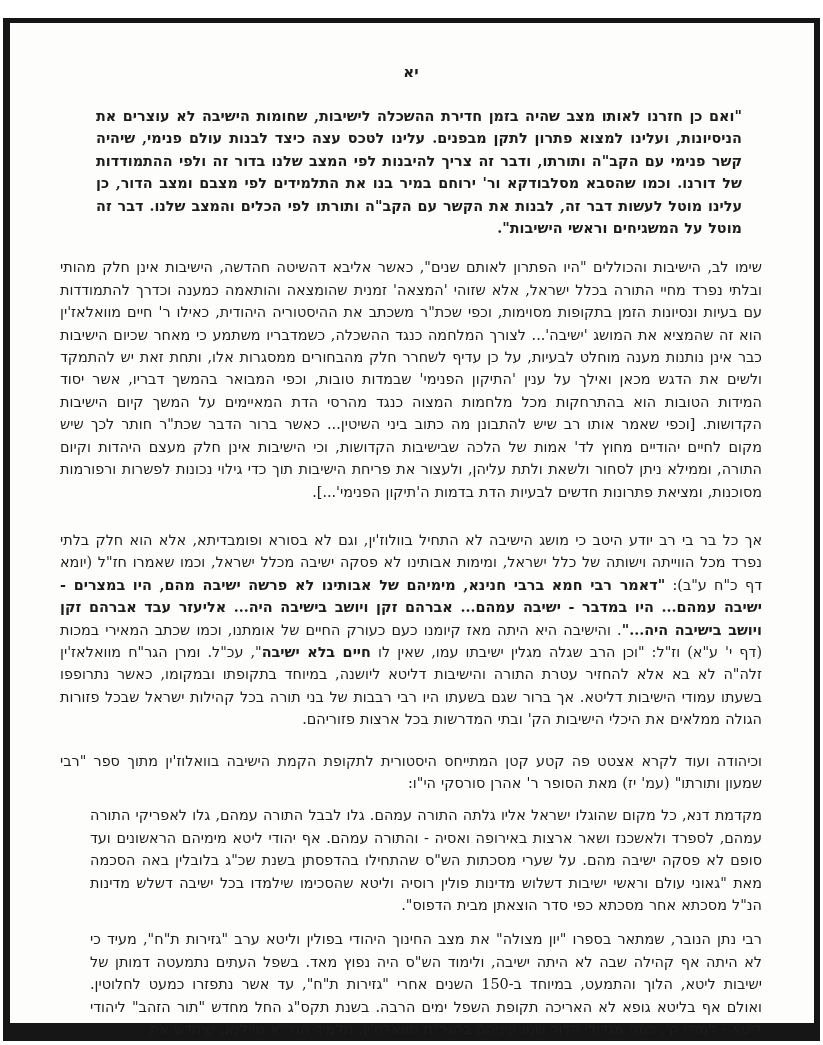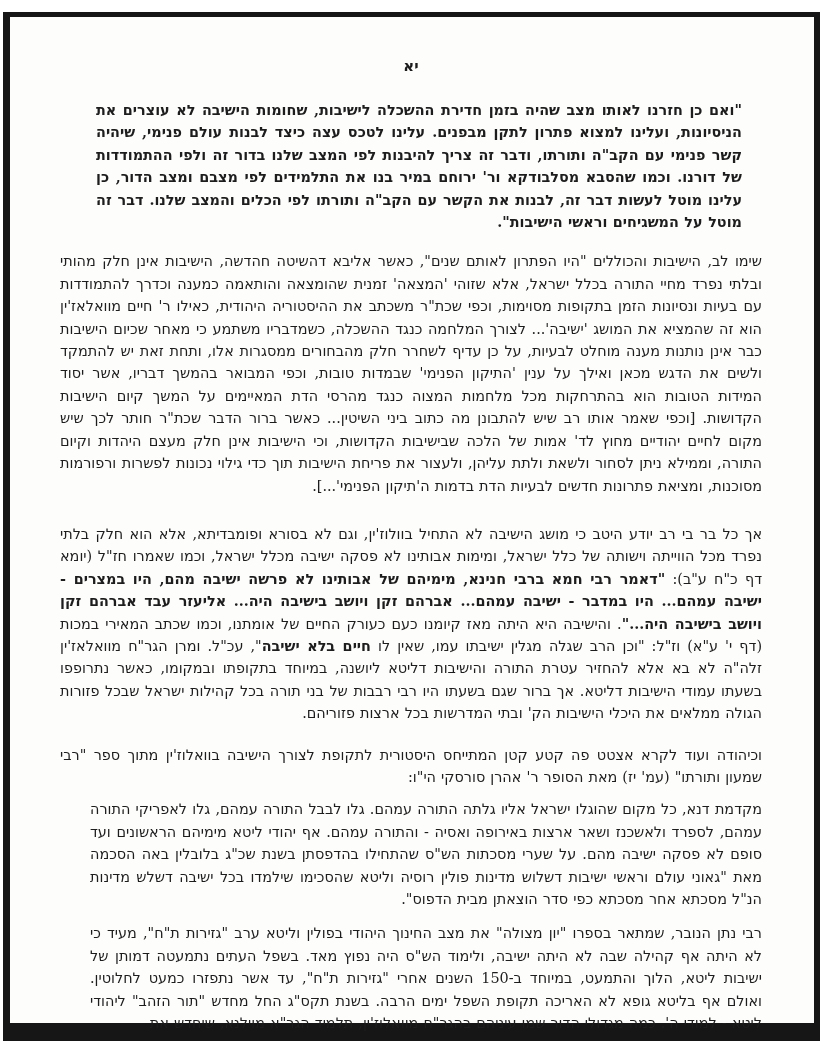--- a/index.html
+++ b/index.html
@@ -5,21 +5,21 @@
   html,body{margin:0;padding:0;}
   body{
     width:823px;height:1045px;
     background:#ffffff;
     font-family:"DejaVu Serif","DejaVu Sans",serif;
     overflow:hidden;
   }
   .scan{
     box-sizing:border-box;
     width:823px;height:1045px;
-    padding:12px 3px 4px 3px;
+    padding:18px 3px 4px 3px;
     background:#ffffff;
   }
   .page{
     box-sizing:border-box;
     width:100%;height:100%;
     border-style:solid;
     border-color:#161616;
     border-width:5px 6px 18px 7px;
     background:#fdfdfc;
     padding:40px 52px 0 50px;
@@ -61,18 +61,18 @@
 </head>
 <body>
 
 <div class="scan">
   <div class="page">
     <div class="page-number">יא</div>
     <div id="text-body">
         <p class="para opening"><span class="b">"ואם כן חזרנו לאותו מצב שהיה בזמן חדירת ההשכלה לישיבות, שחומות הישיבה לא עוצרים את הניסיונות, ועלינו למצוא פתרון לתקן מבפנים. עלינו לטכס עצה כיצד לבנות עולם פנימי, שיהיה קשר פנימי עם הקב"ה ותורתו, ודבר זה צריך להיבנות לפי המצב שלנו בדור זה ולפי ההתמודדות של דורנו. וכמו שהסבא מסלבודקא ור' ירוחם במיר בנו את התלמידים לפי מצבם ומצב הדור, כן עלינו מוטל לעשות דבר זה, לבנות את הקשר עם הקב"ה ותורתו לפי הכלים והמצב שלנו. דבר זה מוטל על המשגיחים וראשי הישיבות".</span></p>
         <p class="para main2"><span>שימו לב, הישיבות והכוללים "היו הפתרון לאותם שנים", כאשר אליבא דהשיטה חהדשה, הישיבות אינן חלק מהותי ובלתי נפרד מחיי התורה בכלל ישראל, אלא שזוהי 'המצאה' זמנית שהומצאה והותאמה כמענה וכדרך להתמודדות עם בעיות ונסיונות הזמן בתקופות מסוימות, וכפי שכת"ר משכתב את ההיסטוריה היהודית, כאילו ר' חיים מוואלאז'ין הוא זה שהמציא את המושג 'ישיבה'... לצורך המלחמה כנגד ההשכלה, כשמדבריו משתמע כי מאחר שכיום הישיבות כבר אינן נותנות מענה מוחלט לבעיות, על כן עדיף לשחרר חלק מהבחורים ממסגרות אלו, ותחת זאת יש להתמקד ולשים את הדגש מכאן ואילך על ענין 'התיקון הפנימי' שבמדות טובות, וכפי המבואר בהמשך דבריו, אשר יסוד המידות הטובות הוא בהתרחקות מכל מלחמות המצוה כנגד מהרסי הדת המאיימים על המשך קיום הישיבות הקדושות. [וכפי שאמר אותו רב שיש להתבונן מה כתוב ביני השיטין... כאשר ברור הדבר שכת"ר חותר לכך שיש מקום לחיים יהודיים מחוץ לד' אמות של הלכה שבישיבות הקדושות, וכי הישיבות אינן חלק מעצם היהדות וקיום התורה, וממילא ניתן לסחור ולשאת ולתת עליהן, ולעצור את פריחת הישיבות תוך כדי גילוי נכונות לפשרות ורפורמות מסוכנות, ומציאת פתרונות חדשים לבעיות הדת בדמות ה'תיקון הפנימי'...].</span></p>
         <p class="para main3"><span>אך כל בר בי רב יודע היטב כי מושג הישיבה לא התחיל בוולוז'ין, וגם לא בסורא ופומבדיתא, אלא הוא חלק בלתי נפרד מכל הווייתה וישותה של כלל ישראל, ומימות אבותינו לא פסקה ישיבה מכלל ישראל, וכמו שאמרו חז"ל (יומא דף כ"ח ע"ב): </span><span class="b">"דאמר רבי חמא ברבי חנינא, מימיהם של אבותינו לא פרשה ישיבה מהם, היו במצרים - ישיבה עמהם... היו במדבר - ישיבה עמהם... אברהם זקן ויושב בישיבה היה... אליעזר עבד אברהם זקן ויושב בישיבה היה..."</span><span>. והישיבה היא היתה מאז קיומנו כעם כעורק החיים של אומתנו, וכמו שכתב המאירי במכות (דף י' ע"א) וז"ל: "וכן הרב שגלה מגלין ישיבתו עמו, שאין לו </span><span class="b">חיים בלא ישיבה</span><span>", עכ"ל. ומרן הגר"ח מוואלאז'ין זלה"ה לא בא אלא להחזיר עטרת התורה והישיבות דליטא ליושנה, במיוחד בתקופתו ובמקומו, כאשר נתרופפו בשעתו עמודי הישיבות דליטא. אך ברור שגם בשעתו היו רבי רבבות של בני תורה בכל קהילות ישראל שבכל פזורות הגולה ממלאים את היכלי הישיבות הק' ובתי המדרשות בכל ארצות פזוריהם.</span></p>
-        <p class="para intro"><span>וכיהודה ועוד לקרא אצטט פה קטע קטן המתייחס היסטורית לתקופת לצורך הישיבה בוואלוז'ין מתוך ספר "רבי שמעון ותורתו" (עמ' יז) מאת הסופר ר' אהרן סורסקי הי"ו:</span></p>
+        <p class="para intro"><span>וכיהודה ועוד לקרא אצטט פה קטע קטן המתייחס היסטורית לתקופת הקמת הישיבה בוואלוז'ין מתוך ספר "רבי שמעון ותורתו" (עמ' יז) מאת הסופר ר' אהרן סורסקי הי"ו:</span></p>
         <p class="para quote"><span>מקדמת דנא, כל מקום שהוגלו ישראל אליו גלתה התורה עמהם. גלו לבבל התורה עמהם, גלו לאפריקי התורה עמהם, לספרד ולאשכנז ושאר ארצות באירופה ואסיה - והתורה עמהם. אף יהודי ליטא מימיהם הראשונים ועד סופם לא פסקה ישיבה מהם. על שערי מסכתות הש"ס שהתחילו בהדפסתן בשנת שכ"ג בלובלין באה הסכמה מאת "גאוני עולם וראשי ישיבות דשלוש מדינות פולין רוסיה וליטא שהסכימו שילמדו בכל ישיבה דשלש מדינות הנ"ל מסכתא אחר מסכתא כפי סדר הוצאתן מבית הדפוס".</span></p>
         <p class="para quote"><span>רבי נתן הנובר, שמתאר בספרו "יון מצולה" את מצב החינוך היהודי בפולין וליטא ערב "גזירות ת"ח", מעיד כי לא היתה אף קהילה שבה לא היתה ישיבה, ולימוד הש"ס היה נפוץ מאד. בשפל העתים נתמעטה דמותן של ישיבות ליטא, הלוך והתמעט, במיוחד ב-150 השנים אחרי "גזירות ת"ח", עד אשר נתפזרו כמעט לחלוטין. ואולם אף בליטא גופא לא האריכה תקופת השפל ימים הרבה. בשנת תקס"ג החל מחדש "תור הזהב" ליהודי ליטא - למודי ה'. כמה מגדולי הדור שמו עיניהם בהגר"ח מוואלוז'ין, תלמיד הגר"א מוילנא, שיחדש את</span></p>
       </div>
   </div>
 </div>
 
 </body></html>

